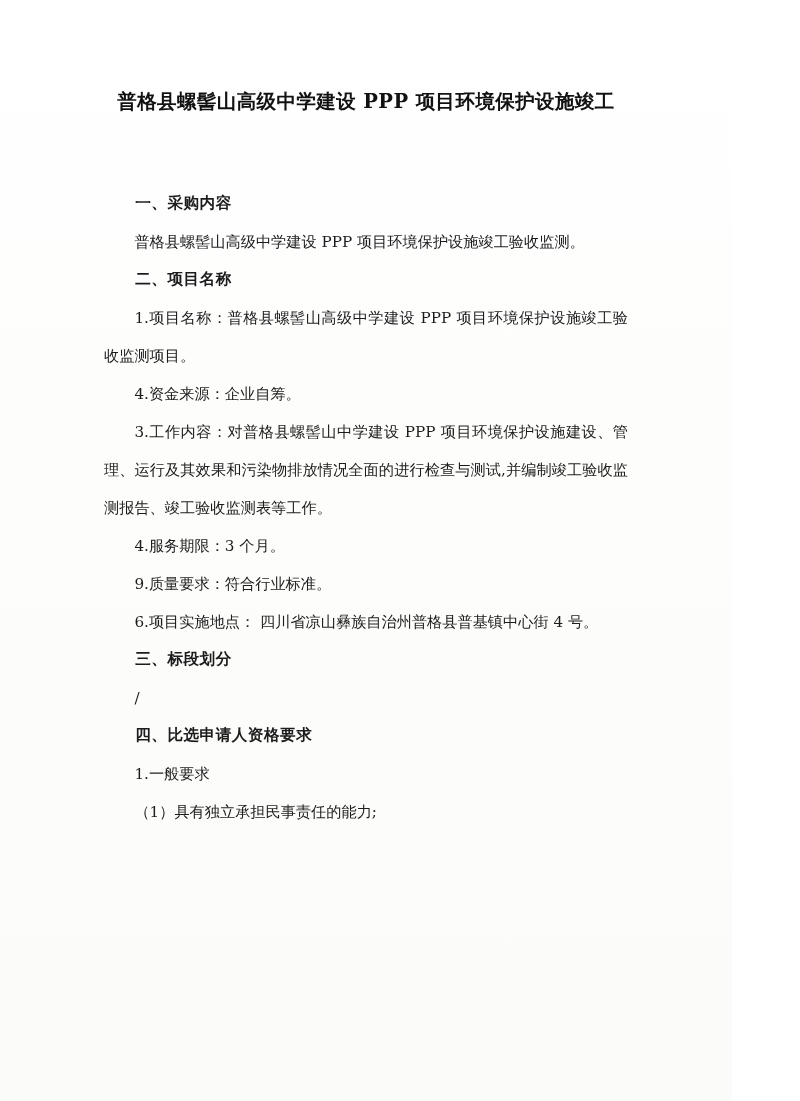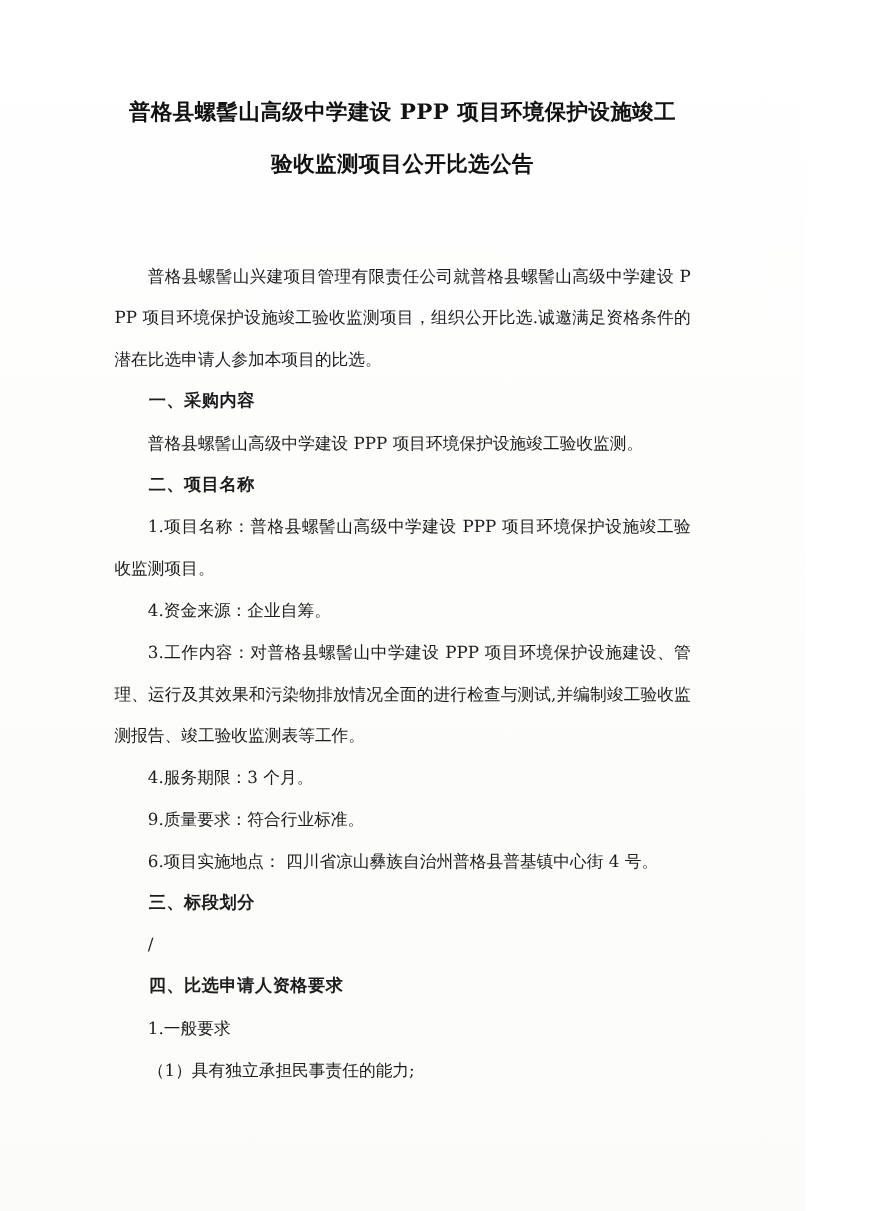--- a/index.html
+++ b/index.html
@@ -82,28 +82,26 @@
   }
 </style>
 </head>
 <body>
 
 <div class="page">
   <div class="content">
 
     <h1 class="doc-title">
       <span class="line">普格县螺髻山高级中学建设 PPP 项目环境保护设施竣工</span>
-      <span class="line">验收监测项目公开比选公告</span>
     </h1>
 
     <div class="title-gap"></div>
 
     <div class="body-block">
 
-      <p class="indent">普格县螺髻山兴建项目管理有限责任公司就普格县螺髻山高级中学建设 PPP 项目环境保护设施竣工验收监测项目，组织公开比选.诚邀满足资格条件的潜在比选申请人参加本项目的比选。</p>
 
       <p class="section-head">一、采购内容</p>
       <p class="indent">普格县螺髻山高级中学建设 PPP 项目环境保护设施竣工验收监测。</p>
 
       <p class="section-head">二、项目名称</p>
       <p class="indent">1.项目名称：普格县螺髻山高级中学建设 PPP 项目环境保护设施竣工验收监测项目。</p>
       <p class="indent">4.资金来源：企业自筹。</p>
       <p class="indent">3.工作内容：对普格县螺髻山中学建设 PPP 项目环境保护设施建设、管理、运行及其效果和污染物排放情况全面的进行检查与测试,并编制竣工验收监测报告、竣工验收监测表等工作。</p>
       <p class="indent">4.服务期限：3 个月。</p>
       <p class="indent">9.质量要求：符合行业标准。</p>

